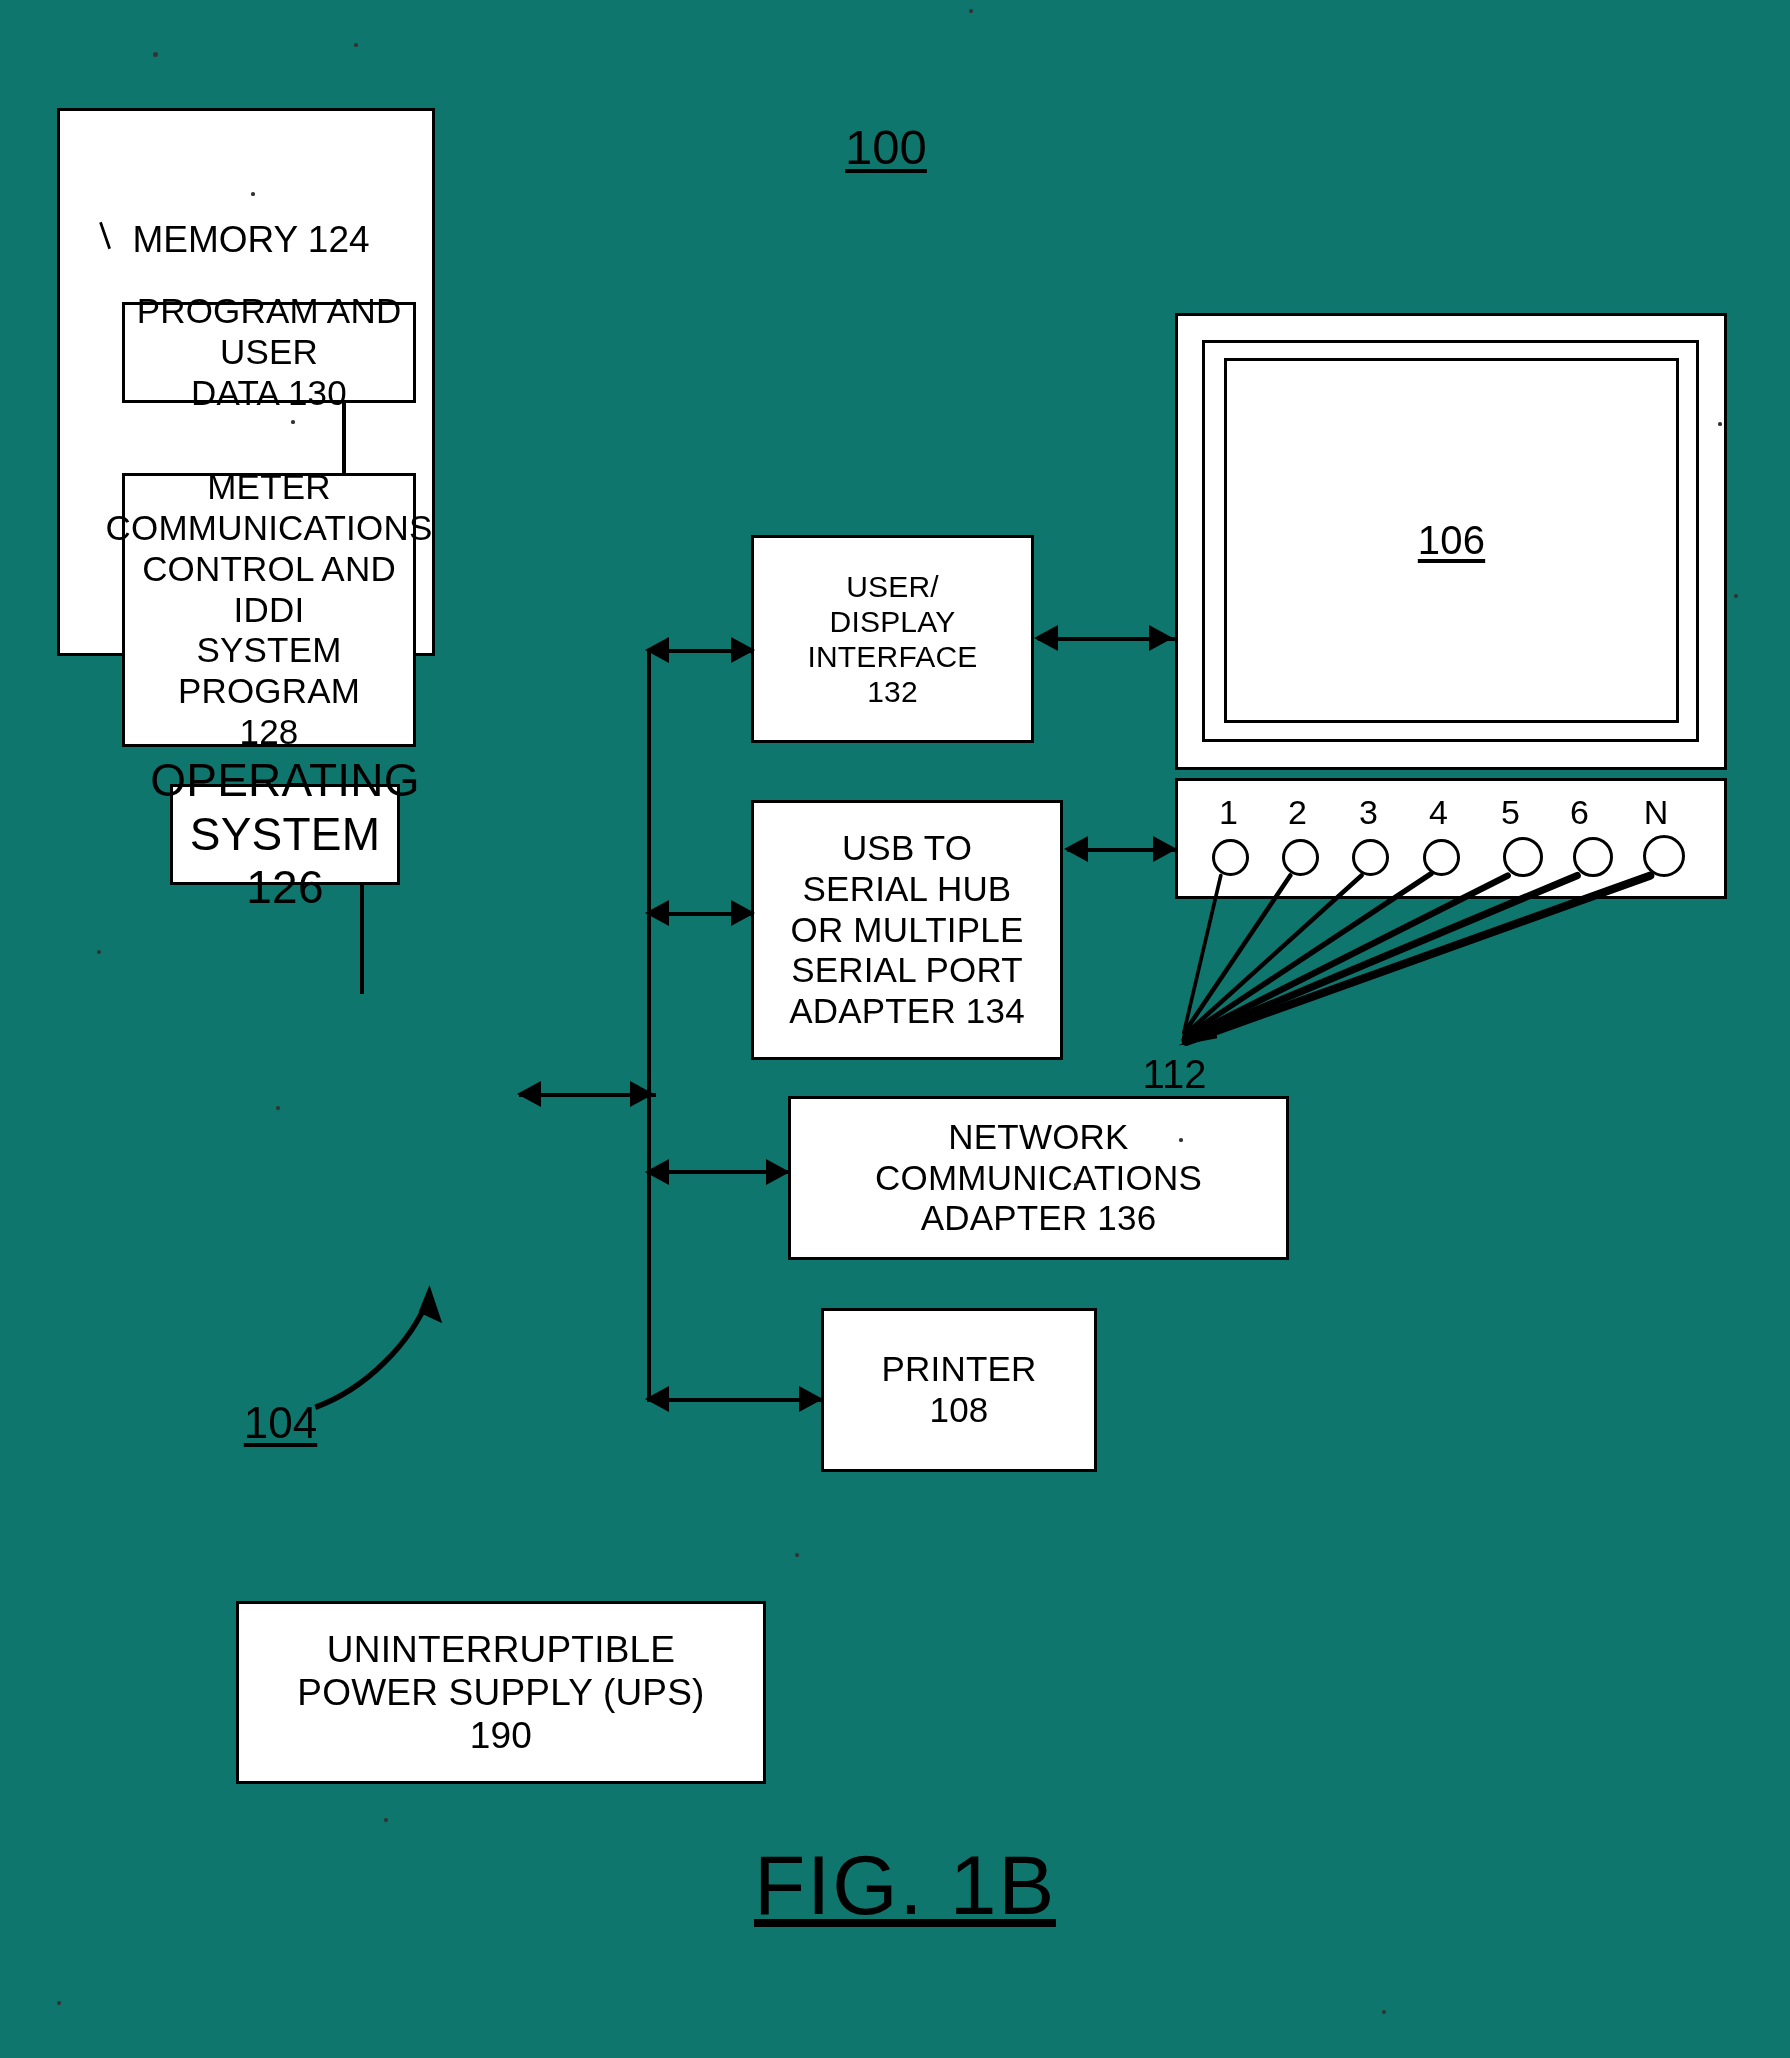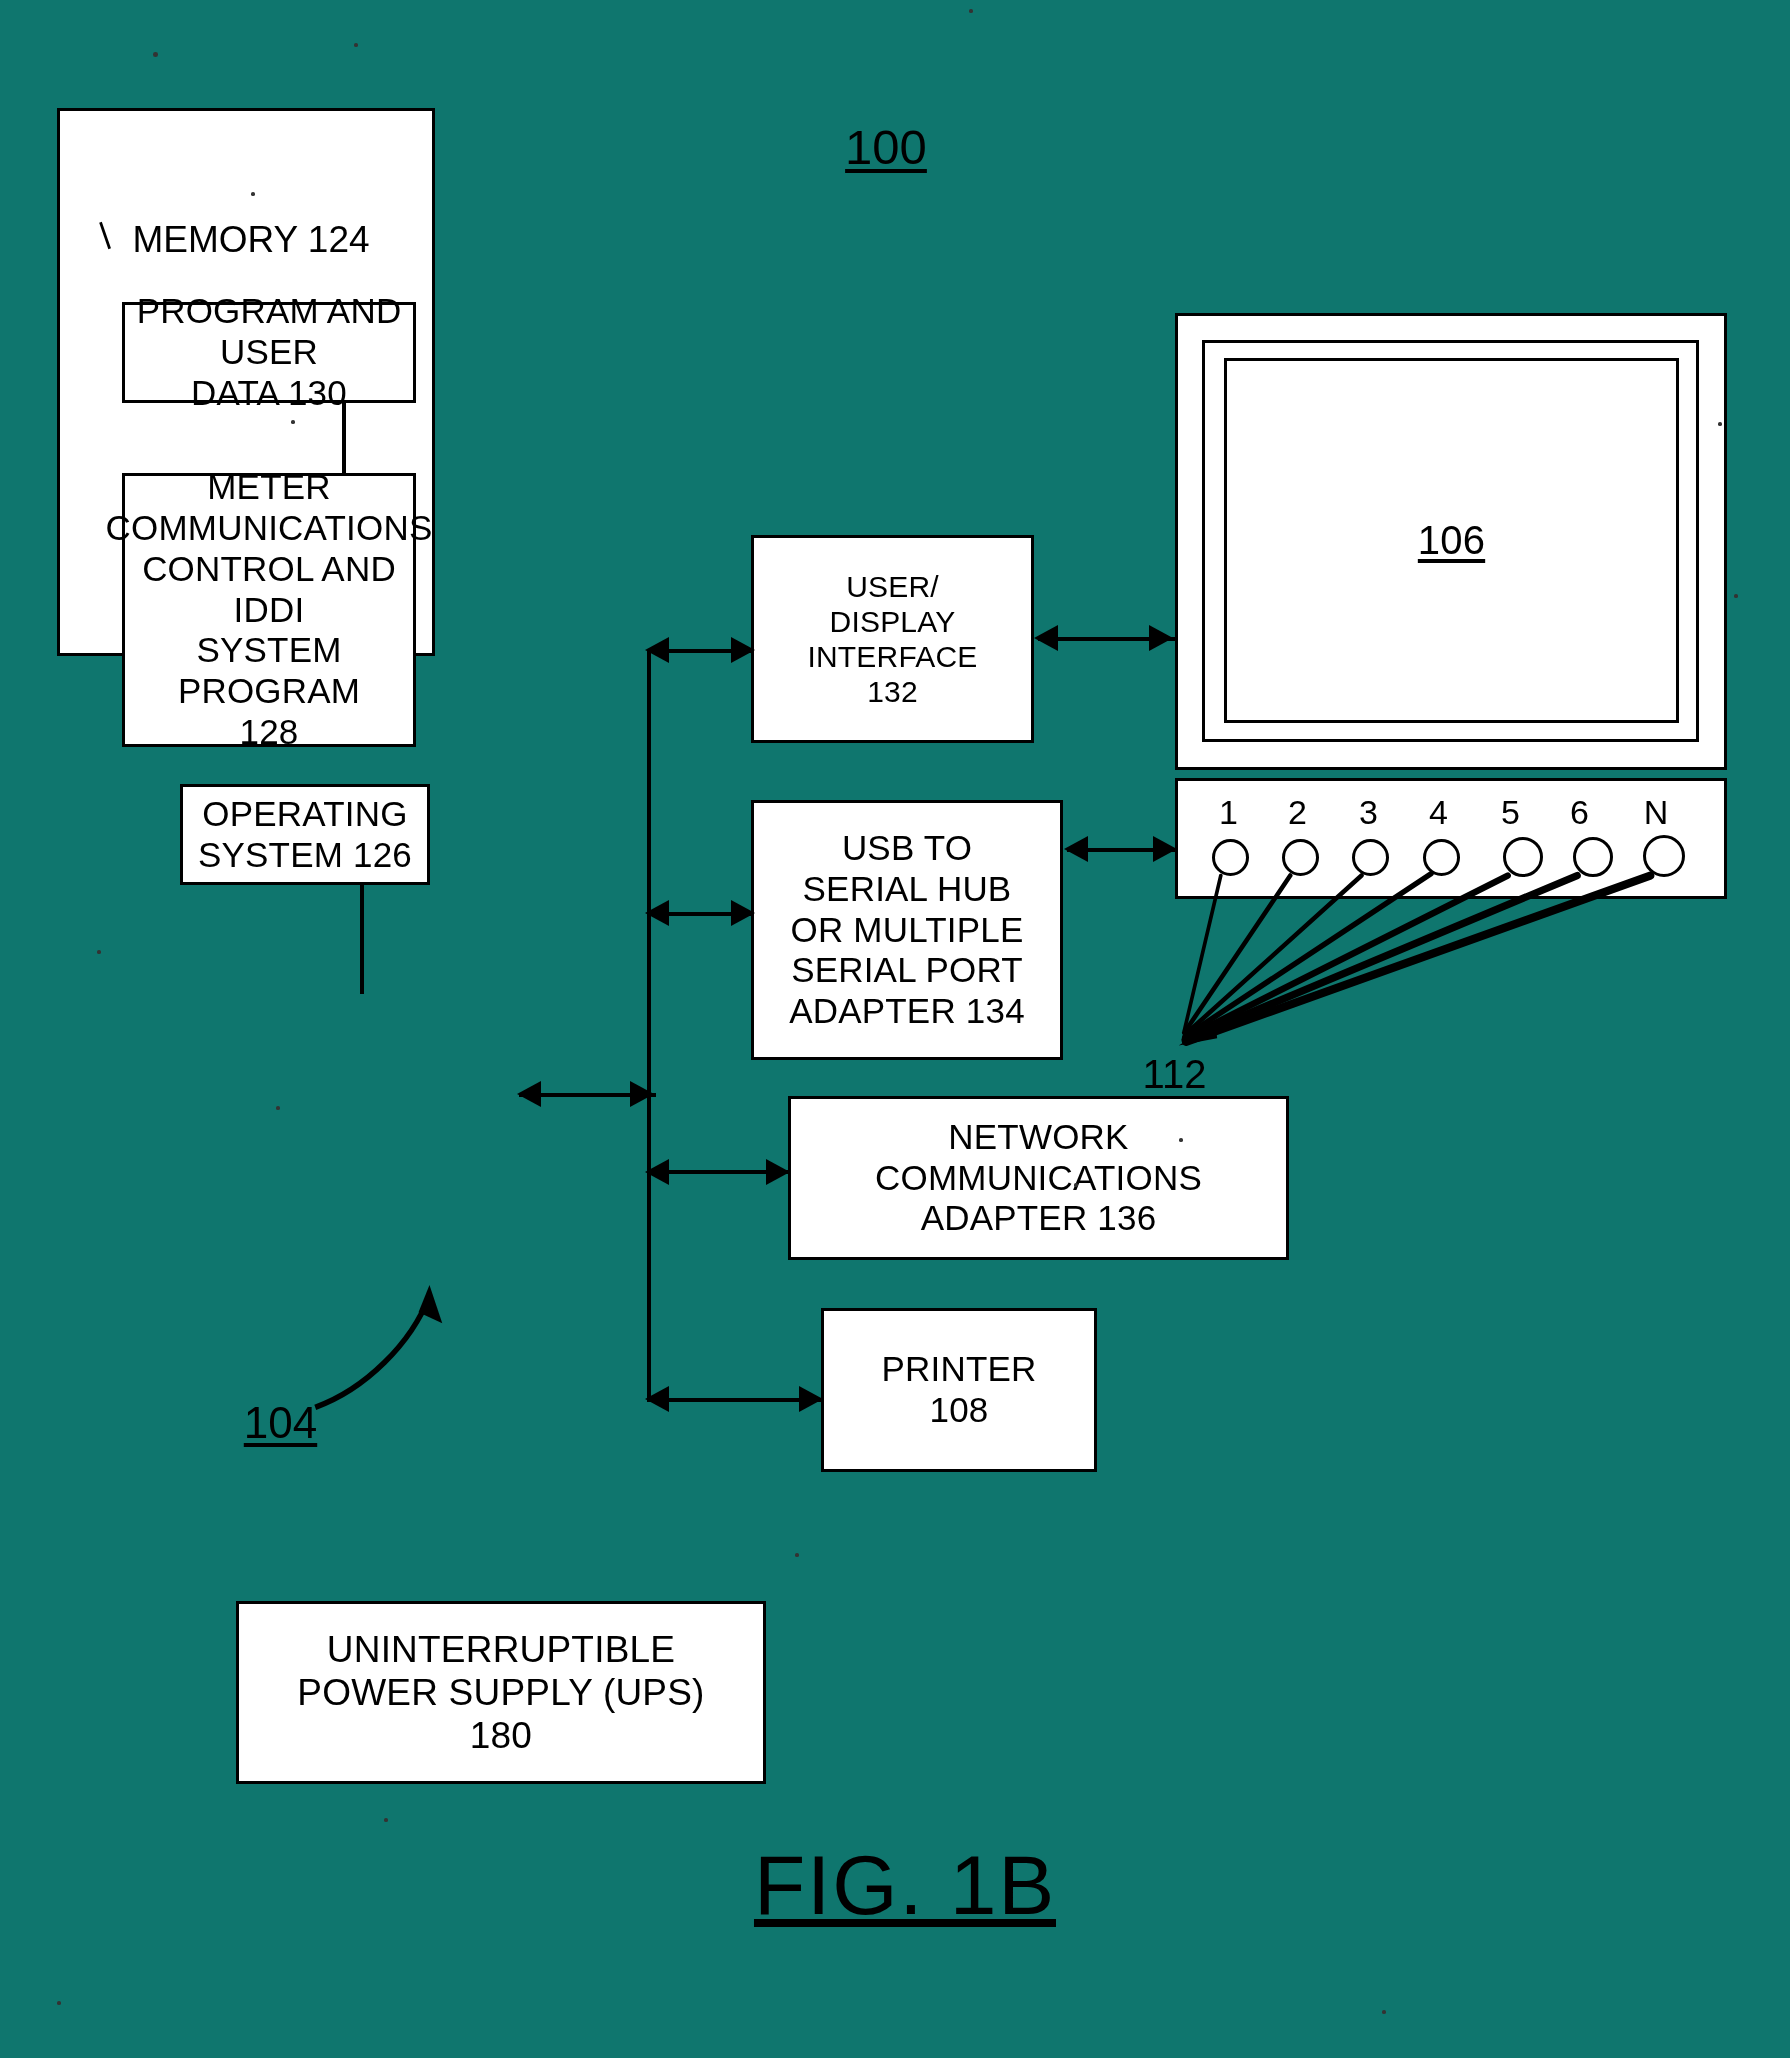--- a/index.html
+++ b/index.html
@@ -95,21 +95,21 @@
   <div class="vline" style="left:342px; top:402px; height:73px;"></div>
 
   <div class="box" style="left:122px; top:473px; width:294px; height:274px; font-size:35px;">
     <span class="txt">METER
 COMMUNICATIONS
 CONTROL AND IDDI
 SYSTEM PROGRAM
 128</span>
   </div>
 
-  <div class="box" style="left:180px; top:784px; width:250px; height:101px; font-size:35px;">
+  <div class="box" style="left:170px; top:784px; width:230px; height:101px; font-size:46px;">
     <span class="txt">OPERATING
 SYSTEM 126</span>
   </div>
 
   <div class="vline" style="left:360px; top:884px; height:110px;"></div>
 
 
   <div class="vline" style="left:647px; top:651px; height:751px;"></div>
 
   <div class="hline" style="left:519px; top:1093px; width:137px;"></div>
@@ -208,21 +208,21 @@
     <path d="M110 243 L120 272" stroke="#000" stroke-width="3" fill="none"></path>
   </svg>
 
   <div class="plain-label" style="left:1115px; top:1051px; width:119px; font-size:40px;">112</div>
 
   <div class="plain-label ul" style="left:230px; top:1398px; width:101px; font-size:44px;">104</div>
 
   <div class="box" style="left:236px; top:1601px; width:530px; height:183px; font-size:37px;">
     <span class="txt">UNINTERRUPTIBLE
 POWER SUPPLY (UPS)
-180</span>
+190</span>
   </div>
 
   <div class="plain-label ul" style="left:713px; top:1837px; width:384px; font-size:84px; font-weight:400; letter-spacing:1.8px;">FIG. 1B</div>
 
   <div class="speck" style="left:153px;top:52px;width:4.6px;height:4.6px;"></div>
   <div class="speck" style="left:354px;top:43px;width:3.7px;height:3.7px;"></div>
   <div class="speck" style="left:251px;top:192px;width:3.7px;height:3.7px;"></div>
   <div class="speck" style="left:969px;top:9.1px;width:3.7px;height:3.7px;"></div>
   <div class="speck" style="left:291px;top:420px;width:3.7px;height:3.7px;"></div>
   <div class="speck" style="left:276px;top:1106px;width:3.7px;height:3.7px;"></div>

